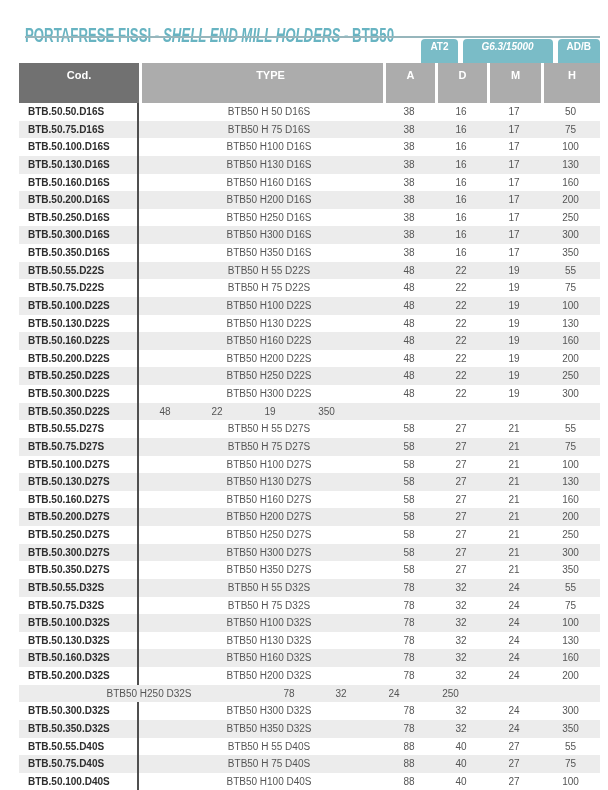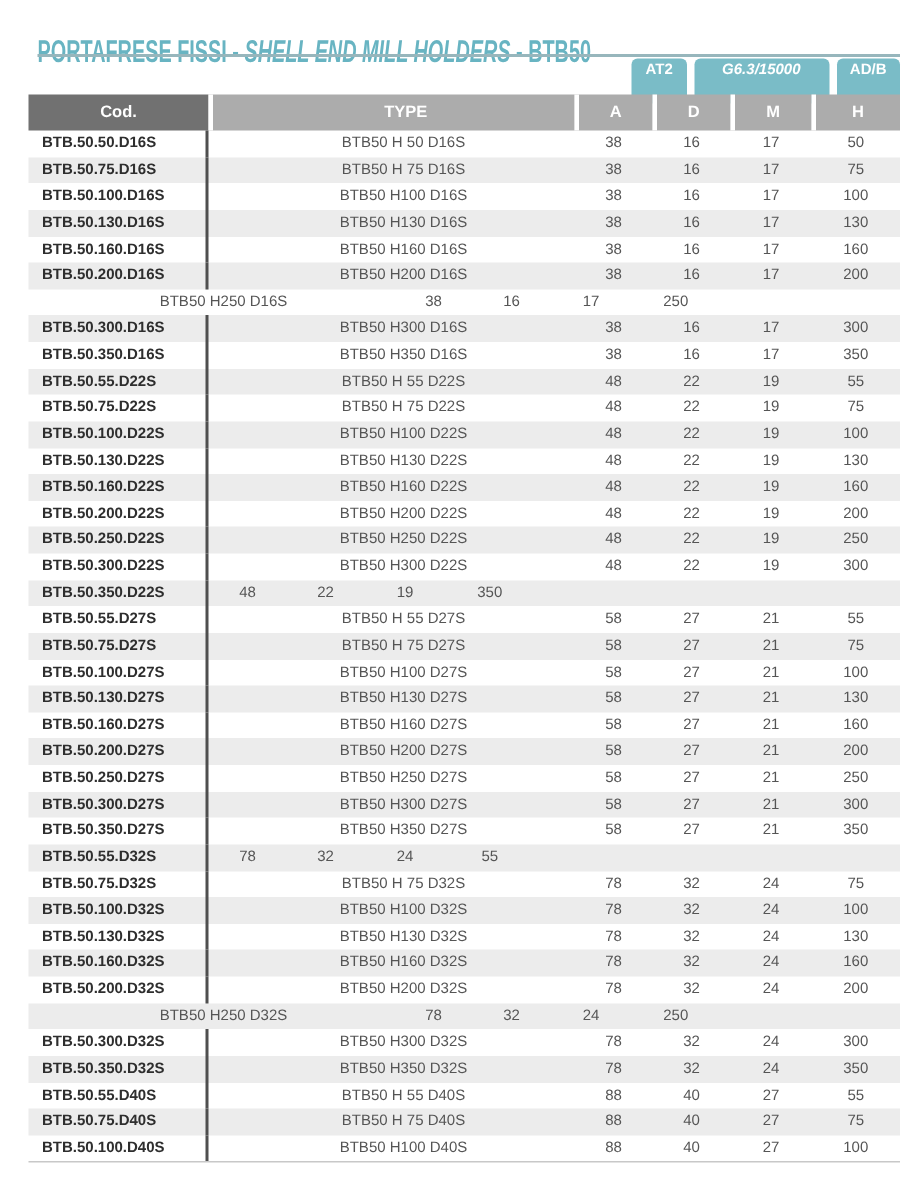--- a/index.html
+++ b/index.html
@@ -51,21 +51,21 @@
   }
   .badge.wide { min-width: 72px; font-style: italic; }
 
   
   .spec-table {
     position: absolute;
     left: 19px; top: 63px;
     width: 581px;
     border-bottom: 1px solid #c8c8c8;
   }
-  .hrow { display: flex; height: 24px; }
+  .hrow { display: flex; height: 40px; }
   .hcell {
     box-sizing: border-box;
     background: #acacac;
     color: #ffffff;
     font-size: 11px;
     font-weight: bold;
     text-align: center;
     line-height: 24px;
     border-left: 3px solid #ffffff;
   }
@@ -162,20 +162,21 @@
       </div>
       <div class="trow">
         <div class="bcell c-cod">BTB.50.200.D16S</div>
         <div class="bcell c-type">BTB50 H200 D16S</div>
         <div class="bcell c-a">38</div>
         <div class="bcell c-d">16</div>
         <div class="bcell c-m">17</div>
         <div class="bcell c-h">200</div>
       </div>
       <div class="trow">
+        <div class="bcell c-cod">BTB.50.250.D16S</div>
         <div class="bcell c-type">BTB50 H250 D16S</div>
         <div class="bcell c-a">38</div>
         <div class="bcell c-d">16</div>
         <div class="bcell c-m">17</div>
         <div class="bcell c-h">250</div>
       </div>
       <div class="trow">
         <div class="bcell c-cod">BTB.50.300.D16S</div>
         <div class="bcell c-type">BTB50 H300 D16S</div>
         <div class="bcell c-a">38</div>
@@ -329,20 +330,21 @@
       <div class="trow">
         <div class="bcell c-cod">BTB.50.350.D27S</div>
         <div class="bcell c-type">BTB50 H350 D27S</div>
         <div class="bcell c-a">58</div>
         <div class="bcell c-d">27</div>
         <div class="bcell c-m">21</div>
         <div class="bcell c-h">350</div>
       </div>
       <div class="trow">
         <div class="bcell c-cod">BTB.50.55.D32S</div>
+        <div class="bcell c-type">BTB50 H 55 D32S</div>
         <div class="bcell c-a">78</div>
         <div class="bcell c-d">32</div>
         <div class="bcell c-m">24</div>
         <div class="bcell c-h">55</div>
       </div>
       <div class="trow">
         <div class="bcell c-cod">BTB.50.75.D32S</div>
         <div class="bcell c-type">BTB50 H 75 D32S</div>
         <div class="bcell c-a">78</div>
         <div class="bcell c-d">32</div>

